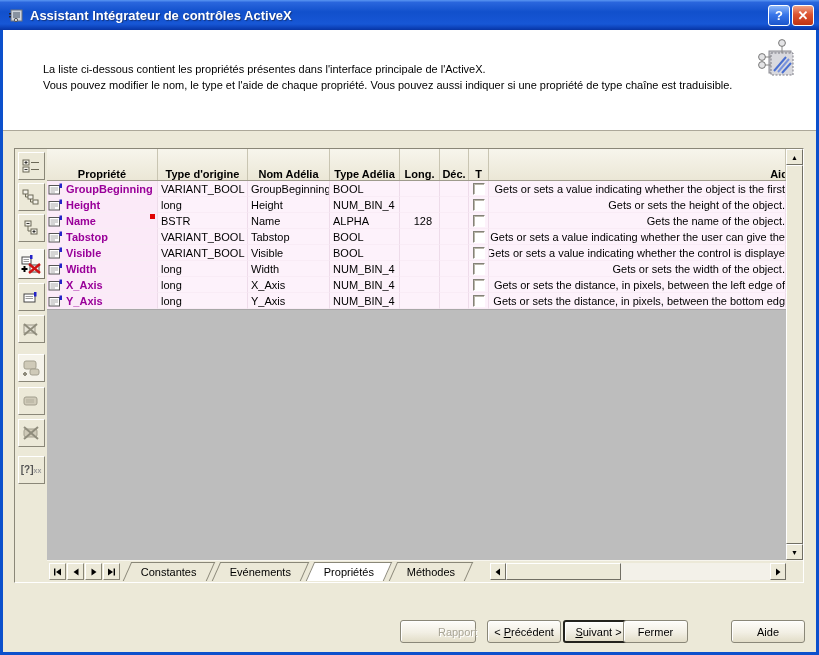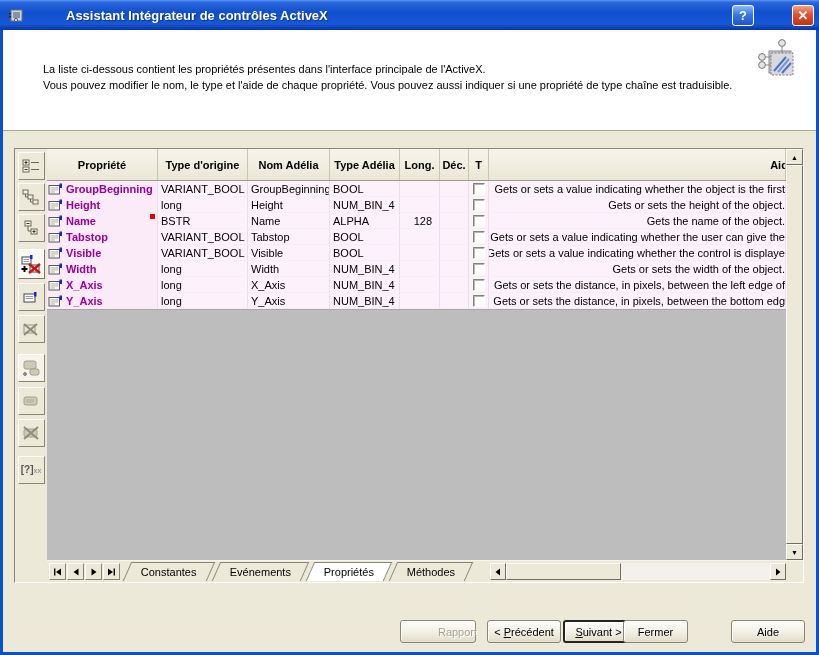--- a/index.html
+++ b/index.html
@@ -2,21 +2,21 @@
 <html><head>
 <meta charset="utf-8">
 <style>
   html,body{margin:0;padding:0;background:#3a6ea5;}
   *{box-sizing:border-box;font-family:"Liberation Sans",sans-serif;}
   .window{position:relative;width:819px;height:655px;background:#ece9d8;overflow:hidden;}
 
   
   .titlebar{position:absolute;left:0;top:0;width:819px;height:30px;
     background:linear-gradient(180deg,#5a96f2 0%,#2a66dd 8%,#1150cc 40%,#1757d6 80%,#0a3cb0 96%,#0834a0 100%);
-    display:flex;align-items:center;padding:0 5px;gap:36px;}
+    display:flex;align-items:center;padding:0 5px;}
   .title-icon{width:17px;height:17px;margin:0 5px 0 3px;flex:none;}
   .title-text{color:#fff;font-weight:bold;font-size:13px;text-shadow:1px 1px 1px #12347c;flex:1;white-space:nowrap;overflow:hidden;}
   .tb-btn{width:22px;height:21px;margin-left:2px;border-radius:3px;border:1px solid #fff;
     color:#fff;font-weight:bold;font-size:13px;line-height:19px;text-align:center;flex:none;cursor:default;}
   .tb-help{background:linear-gradient(180deg,#8db7f7 0%,#3a77ea 45%,#1b55cc 100%);}
   .tb-close{background:linear-gradient(180deg,#f0a286 0%,#dd5330 45%,#bf3414 100%);}
   .frame-left,.frame-right{position:absolute;top:30px;bottom:0;width:3px;background:#0c50cc;}
   .frame-left{left:0;} .frame-right{right:0;}
   .frame-bottom{position:absolute;left:0;bottom:0;width:819px;height:3px;background:#0c50cc;}
 
@@ -39,21 +39,21 @@
   .tool-btn.pressed{height:30px;background:#f9f8f2;border-color:#fff #7a7768 #7a7768 #fff;}
   .tool-btn.lit{background:#f5f3ea;}
   .help-attr{font-size:10px;color:#555;font-weight:bold;line-height:1;}
   .help-attr .sub{font-size:7px;color:#999;}
 
   .main{flex:1;display:flex;flex-direction:column;min-width:0;}
   .grid-region{height:411px;display:flex;min-height:0;}
   .grid{width:739px;flex:none;display:flex;flex-direction:column;background:#bdbdbd;overflow:hidden;}
 
   .gh-row{display:flex;height:32px;flex:none;background:linear-gradient(180deg,#f7f5ec,#ebe7d6);border-bottom:1px solid #9e9b8c;}
-  .gh{display:flex;align-items:center;justify-content:center;font-size:11px;font-weight:bold;color:#000;
+  .gh{display:flex;align-items:flex-end;justify-content:center;font-size:11px;font-weight:bold;color:#000;
     border-right:1px solid #c9c5b2;overflow:hidden;white-space:nowrap;}
   .gh.c-aide{justify-content:flex-end;}
   .gh.c-aide span{margin-right:-9px;}
 
   .c-prop{width:111px;flex:none;} .c-otype{width:90px;flex:none;} .c-aname{width:82px;flex:none;}
   .c-atype{width:70px;flex:none;} .c-long{width:40px;flex:none;} .c-dec{width:29px;flex:none;}
   .c-t{width:20px;flex:none;} .c-aide{flex:1;min-width:0;justify-content:flex-end;}
 
   .grow{display:flex;height:16px;flex:none;background:#fdf2fb;font-size:11px;color:#000;}
   .gc{border-right:1px solid #eedcea;border-bottom:1px solid #f9ecf6;display:flex;align-items:center;

